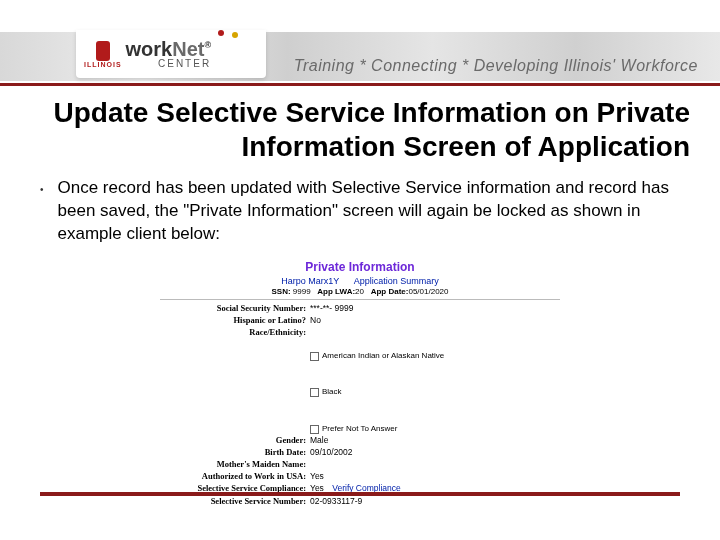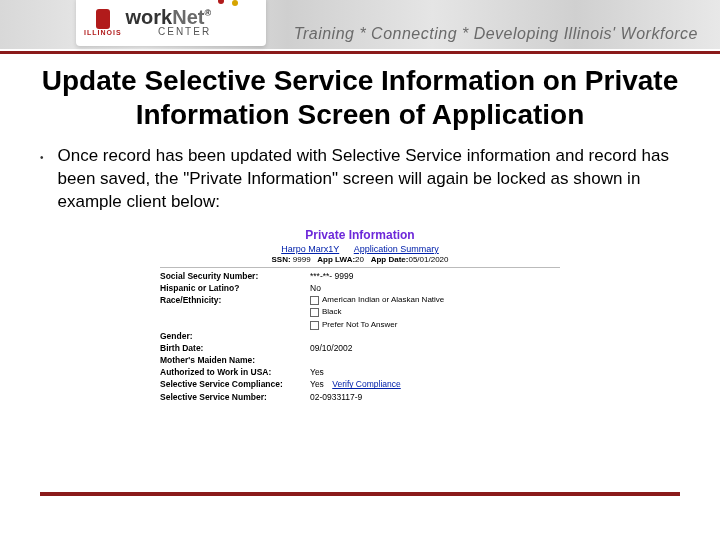--- a/index.html
+++ b/index.html
@@ -8,20 +8,21 @@
     height: 540px;
     background: #fff;
     font-family: "Trebuchet MS", Verdana, sans-serif;
     color: #000;
     overflow: hidden;
   }
   .header {
     position: relative;
     height: 49px;
     background: linear-gradient(to right, #d8d8d8 0%, #eeeeee 20%, #cfcfcf 40%, #e5e5e5 60%, #d0d0d0 80%, #e8e8e8 100%);
+    margin-top: 32px;
   }
   .logo-box {
     position: absolute;
     left: 76px;
     top: -2px;
     width: 190px;
     height: 48px;
     background: #fff;
     box-shadow: 0 2px 4px rgba(0,0,0,0.15);
     display: flex;
@@ -79,21 +80,21 @@
     letter-spacing: 0.5px;
   }
   .title-rule {
     height: 3px;
     background: #8a1a1a;
     margin-top: 2px;
   }
   .slide-title {
     font-size: 28px;
     font-weight: bold;
-    text-align: center;
+    text-align: right;
     color: #000;
     padding: 10px 30px 6px;
     line-height: 1.2;
     font-family: "Trebuchet MS", sans-serif;
   }
   .bullet {
     display: flex;
     padding: 8px 40px 4px 40px;
     font-size: 17px;
     line-height: 1.35;
@@ -117,59 +118,61 @@
     font-weight: bold;
     font-size: 12px;
     text-align: center;
     margin-bottom: 2px;
   }
   .panel-links {
     text-align: center;
     font-size: 9px;
     color: #0020aa;
   }
-  .panel-links span { text-decoration: underline; padding: 0 6px; text-align: center; }
+  .panel-links span { padding: 0 6px; text-align: center; }
   .panel-summary {
     text-align: center;
     font-size: 8px;
     margin-top: 1px;
   }
   .panel-summary b { font-weight: bold; }
   .panel-divider { border-top: 1px solid #bbb; margin: 3px 0; }
   .field-row {
     display: flex;
     align-items: flex-start;
     margin: 1px 0;
     font-size: 8.5px;
     line-height: 1.3;
   }
   .field-label {
     width: 150px;
-    text-align: left;
+    text-align: right;
     font-weight: bold;
     padding-right: 4px;
     flex-shrink: 0;
+    font-family: Liberation Serif, serif;
   }
   .field-val {
     flex: 1;
     color: #000;
   }
   .link-blue { color:#0020aa; text-decoration: underline; padding-left: 6px;}
   .cb-grid {
     flex: 1;
     display: flex;
     gap: 28px;
   }
   .cb-col { display: flex; flex-direction: column; gap: 2px; }
   .cb {
     display: flex;
     align-items: center;
     gap: 3px;
     font-size: 8px;
     white-space: nowrap;
+    margin-top: 24px;
   }
   .cb .box {
     width: 9px; height: 9px;
     border: 1px solid #666;
     display: inline-flex;
     align-items: center;
     justify-content: center;
     font-size: 8px;
     line-height: 1;
     color: #000;
@@ -251,20 +254,21 @@
         <label class="cb">
             <span class="box"></span>
             <span>Prefer Not To Answer</span>
           </label>
       </div>
     </div>
   </div>
 
   <div class="field-row">
     <div class="field-label">Gender:</div>
+    <div class="field-val">Male</div>
   </div>
   <div class="field-row">
     <div class="field-label">Birth Date:</div>
     <div class="field-val">09/10/2002</div>
   </div>
   <div class="field-row">
     <div class="field-label">Mother's Maiden Name:</div>
     <div class="field-val"></div>
   </div>
   <div class="field-row">

